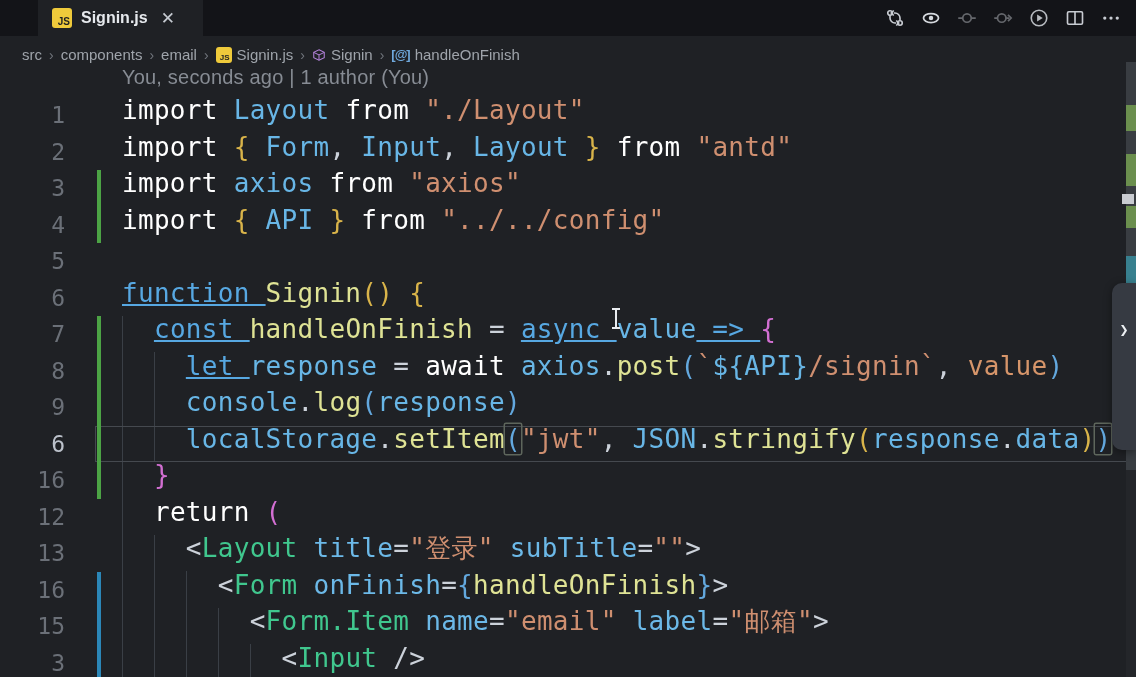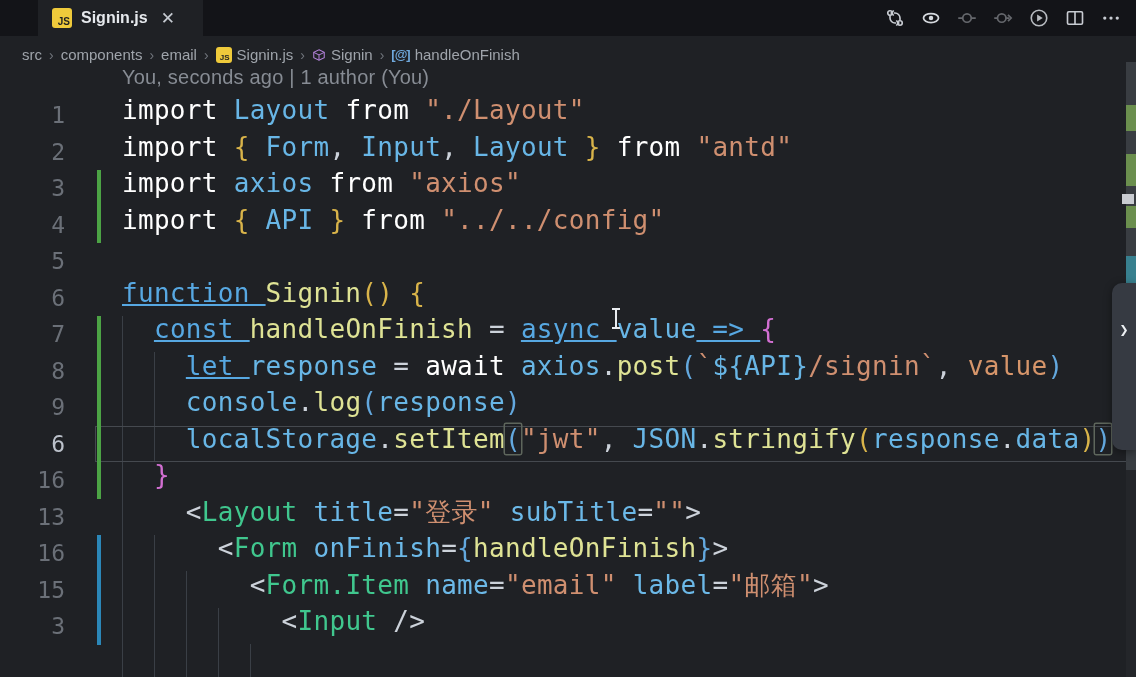--- a/index.html
+++ b/index.html
@@ -284,20 +284,26 @@
       </div>
     </div>
     <div class="code-line">
       <div class="line-num">16</div>
       <div class="line-body">
         <div class="gbar added"></div>
         <div class="code-text"><span class="tk c-pn">  </span><span class="tk c-b2">}</span></div>
       </div>
     </div>
     <div class="code-line">
+      <div class="line-num">12</div>
+      <div class="line-body">
+        <div class="code-text"><span class="tk c-pn">  </span><span class="tk c-kwp">return </span><span class="tk c-b2">(</span></div>
+      </div>
+    </div>
+    <div class="code-line">
       <div class="line-num">13</div>
       <div class="line-body">
         <div class="code-text"><span class="tk c-pn">    </span><span class="tk c-pn">&lt;</span><span class="tk c-jsx">Layout</span><span class="tk c-pn"> </span><span class="tk c-attr">title</span><span class="tk c-pn">=</span><span class="tk c-str">"登录"</span><span class="tk c-pn"> </span><span class="tk c-attr">subTitle</span><span class="tk c-pn">=</span><span class="tk c-str">""</span><span class="tk c-pn">&gt;</span></div>
       </div>
     </div>
     <div class="code-line">
       <div class="line-num">16</div>
       <div class="line-body">
         <div class="gbar modified"></div>
         <div class="code-text"><span class="tk c-pn">      </span><span class="tk c-pn">&lt;</span><span class="tk c-jsx">Form</span><span class="tk c-pn"> </span><span class="tk c-attr">onFinish</span><span class="tk c-pn">=</span><span class="tk c-b3">{</span><span class="tk c-fn">handleOnFinish</span><span class="tk c-b3">}</span><span class="tk c-pn">&gt;</span></div>

